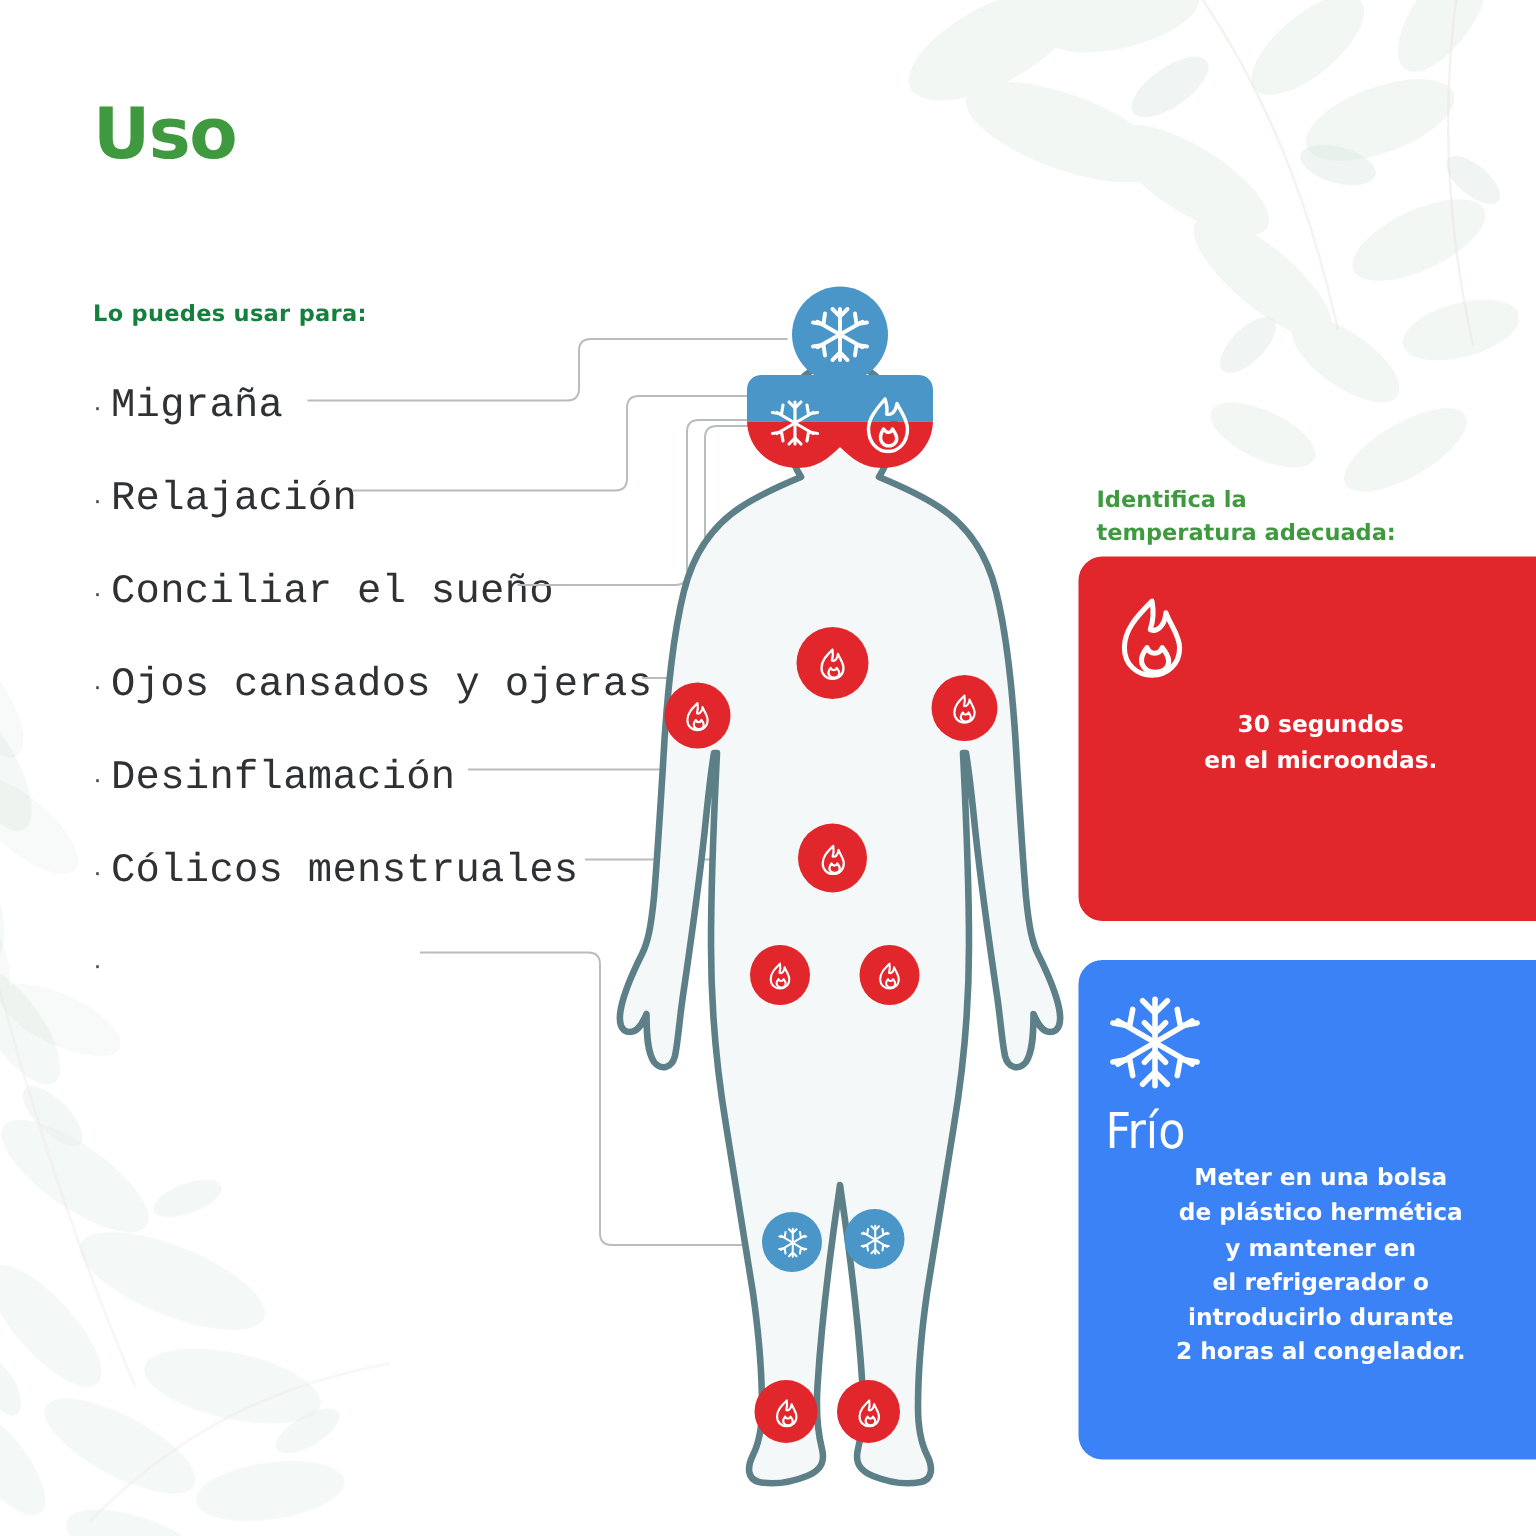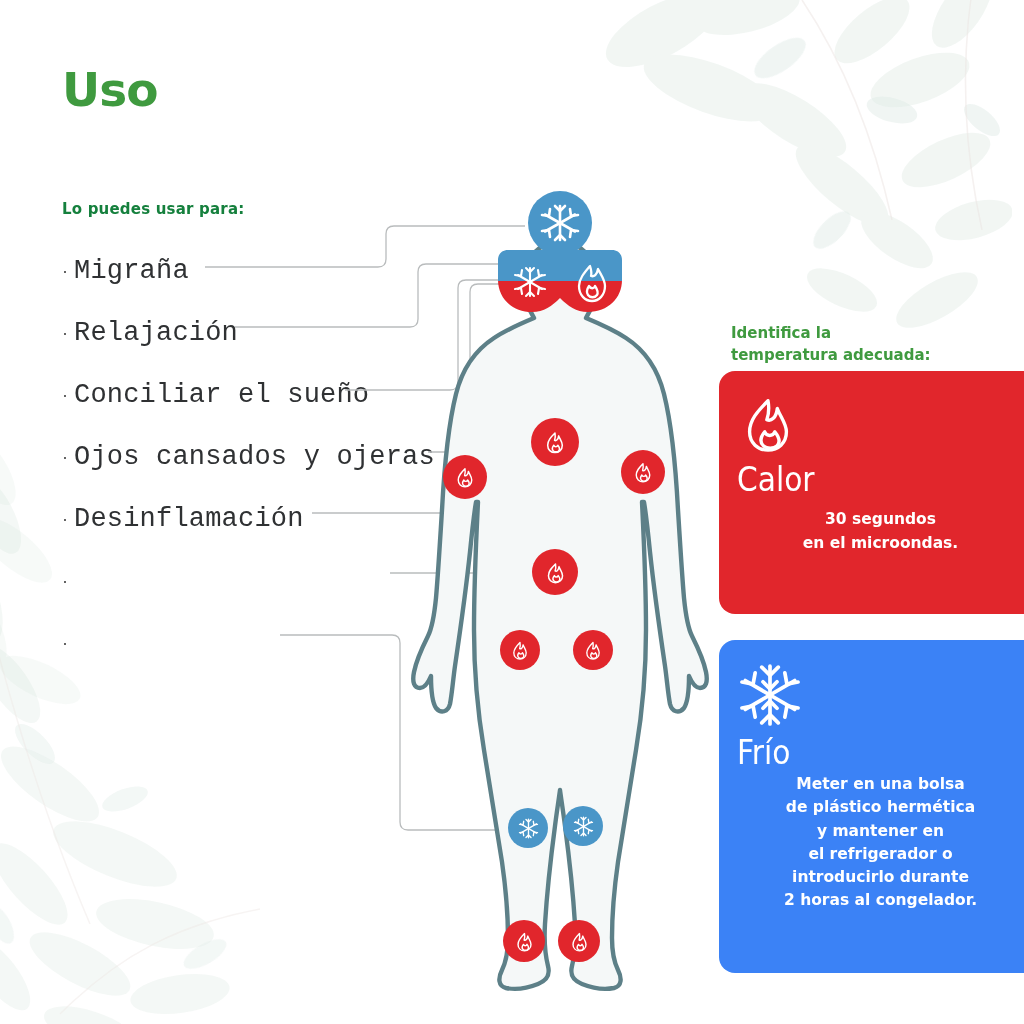--- a/index.html
+++ b/index.html
@@ -182,20 +182,21 @@
     <div class="list-item">
       <span class="bullet">·</span>
       <span class="item-label">Ojos cansados y ojeras</span>
     </div>
     <div class="list-item">
       <span class="bullet">·</span>
       <span class="item-label">Desinflamación</span>
     </div>
     <div class="list-item">
       <span class="bullet">·</span>
+      <span class="item-label">Cólicos menstruales</span>
     </div>
     <div class="list-item">
       <span class="bullet">·</span>
     </div>
   </div>
 
   <svg id="connectors" viewBox="0 0 1024 1024">
     <g fill="none" stroke="#b9bcbd" stroke-width="1.3">
 
       <path d="M205 267 H378 Q386 267 386 259 V234 Q386 226 394 226 H525"></path>
@@ -433,21 +434,20 @@
 
   <div class="temp-card" id="card-hot">
     <div class="card-icon">
       <svg viewBox="0 0 32 32" width="62" height="62">
         <g stroke="#ffffff" stroke-width="1.75" fill="none" stroke-linejoin="round" stroke-linecap="round">
           <path d="M16 4 C10.5 9.5 6.5 14 6.5 20 C6.5 25.8 10.8 29.5 16 29.5 C21.2 29.5 25.5 25.8 25.5 20 C25.5 15.8 22.3 12.2 20.8 8 C20.3 12.8 17.6 14.8 15.4 13.8 C16.5 10.6 16.6 7.2 16 4 Z"></path>
           <path d="M14.3 20 C12.2 22.6 11.6 25.3 13.7 27.3 C15.3 28.9 19 28.9 20.6 27.3 C22.7 25.3 21.6 22.6 19.5 20 C18.5 22.6 15.3 22.6 14.3 20 Z"></path>
         </g>
       </svg>
     </div>
-    <div class="card-title">Calor</div>
     <div class="card-body">30 segundos
 en el microondas.</div>
   </div>
 
   <div class="temp-card" id="card-cold">
     <div class="card-icon">
       <svg viewBox="0 0 32 32" width="66" height="66">
         <g stroke="#ffffff" stroke-width="1.8" stroke-linecap="round" fill="none">
           <line x1="16" y1="2" x2="16" y2="30"></line>
           <line x1="4" y1="9" x2="28" y2="23"></line>

